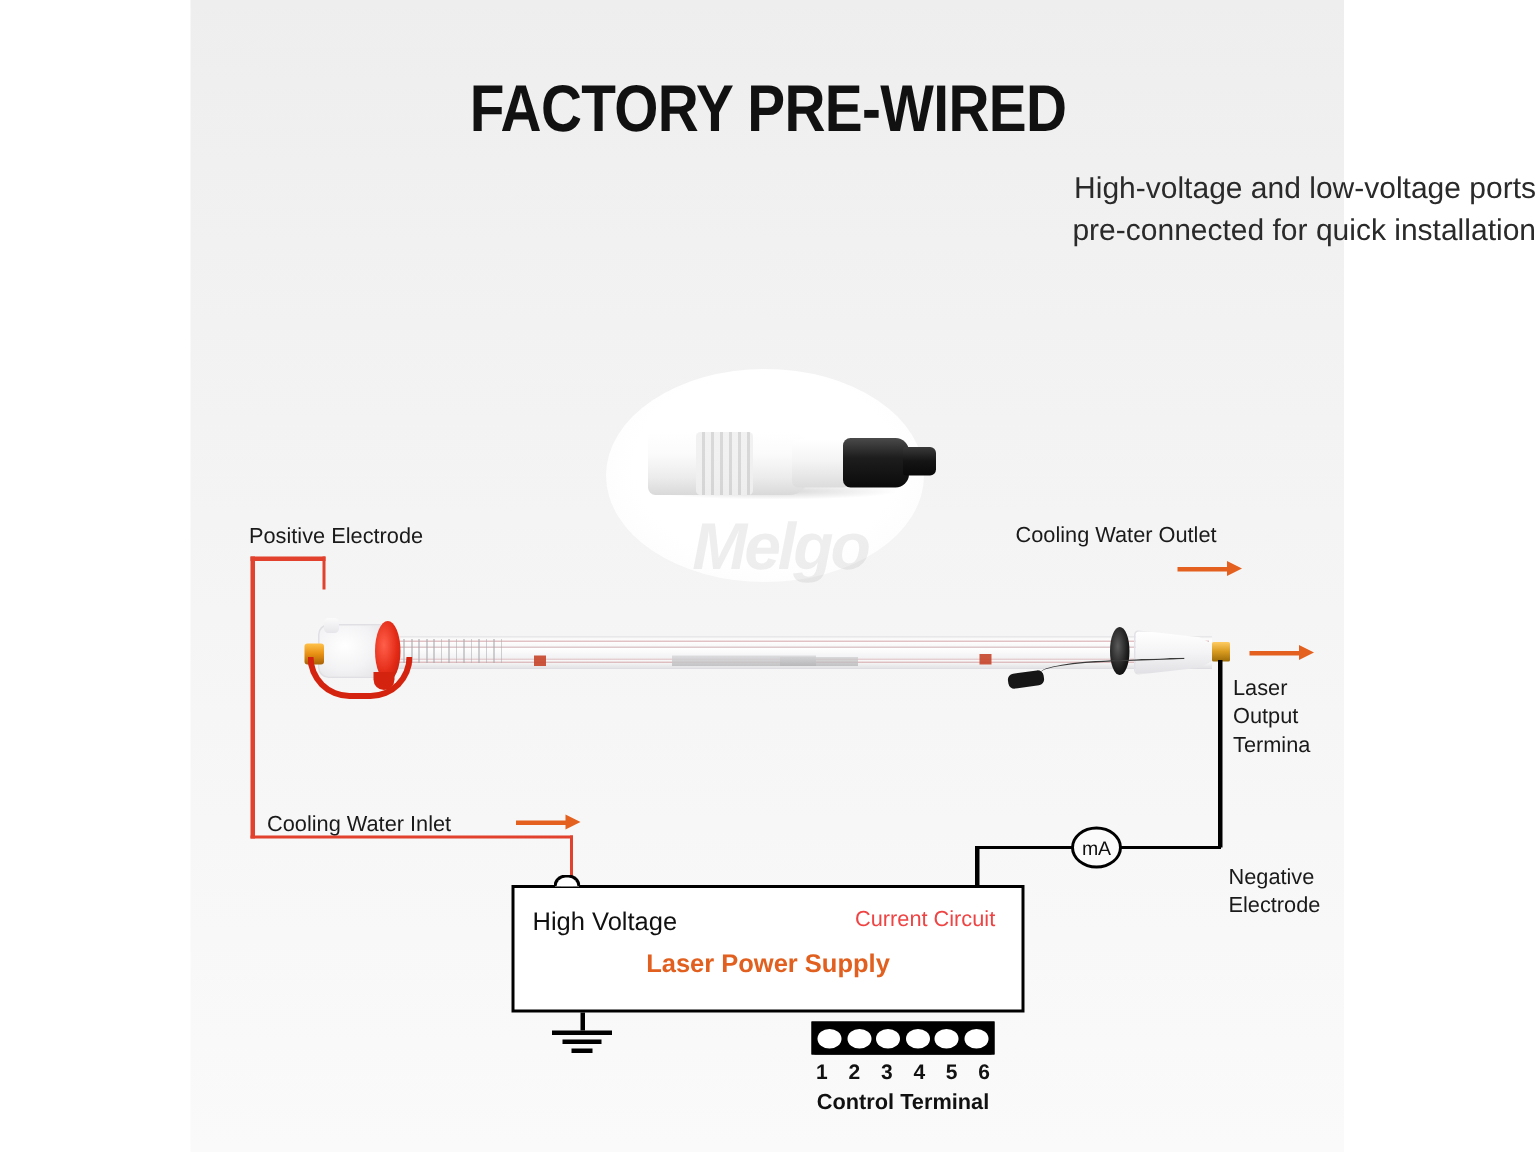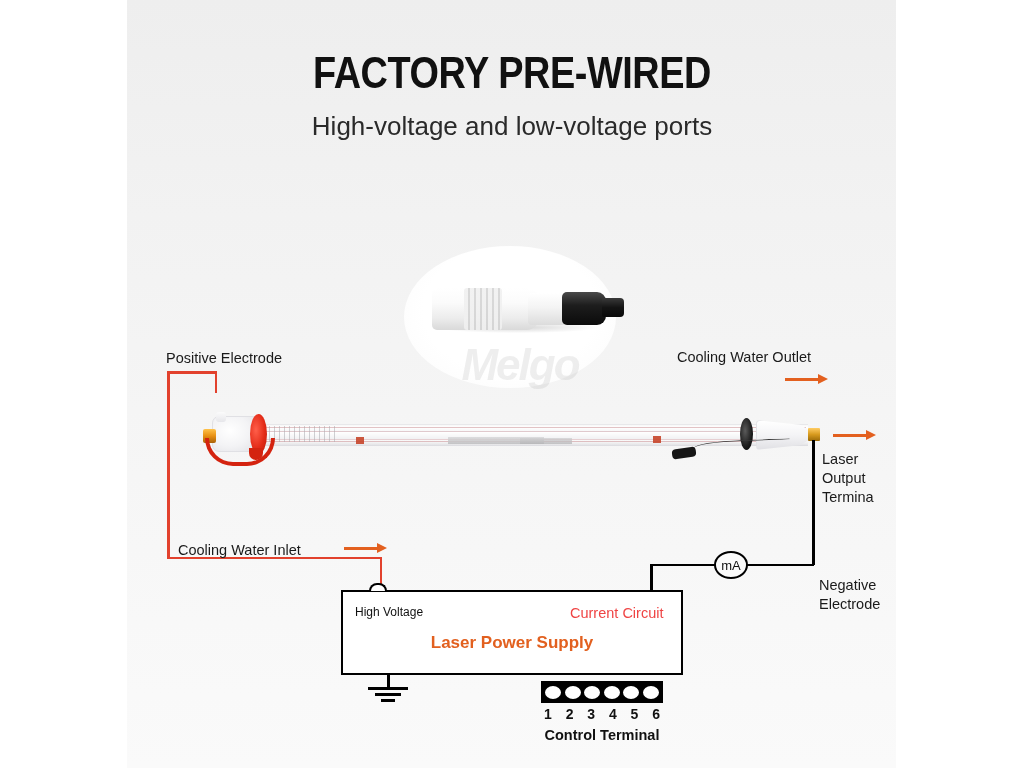--- a/index.html
+++ b/index.html
@@ -46,22 +46,22 @@
     letter-spacing: -0.5px;
     color: #111111;
     transform: scaleX(0.86);
     transform-origin: center top;
     white-space: nowrap;
   }
   .subtitle {
     position: absolute;
     left: 0; top: 112px;
     width: 1024px;
-    text-align: center;
-    font-size: 26px;
+    text-align: right;
+    font-size: 20px;
     line-height: 28px;
     color: #2a2a2a;
   }
   .subtitle div { white-space: nowrap; }
 
   
   .inset-oval {
     position: absolute;
     left: 404px; top: 246px;
     width: 212px; height: 142px;
@@ -298,21 +298,21 @@
     position: absolute;
     left: 341px; top: 590px;
     width: 342px; height: 85px;
     border: 2.5px solid #000000;
     background: #ffffff;
     box-sizing: border-box;
   }
   .ps-hv {
     position: absolute;
     left: 355px; top: 605px;
-    font-size: 12px;
+    font-size: 17px;
     color: #111111;
   }
   .ps-cc {
     position: absolute;
     left: 570px; top: 605px;
     font-size: 14.5px;
     color: #ef4444;
   }
   .ps-title {
     position: absolute;
@@ -407,20 +407,21 @@
 
 <div id="page">
 
   <div id="panel"></div>
 
   <div id="stage">
 
     <div class="title">FACTORY PRE-WIRED</div>
     <div class="subtitle">
       <div>High-voltage and low-voltage ports</div>
+      <div>pre-connected for quick installation</div>
     </div>
 
     <div class="inset-oval"></div>
     <div class="conn-shadow"></div>
     <div class="conn-white-body"></div>
     <div class="conn-ridges"></div>
     <div class="conn-white-nose"></div>
     <div class="conn-black"></div>
     <div class="conn-black-tip"></div>
     <div class="watermark">Melgo</div>

